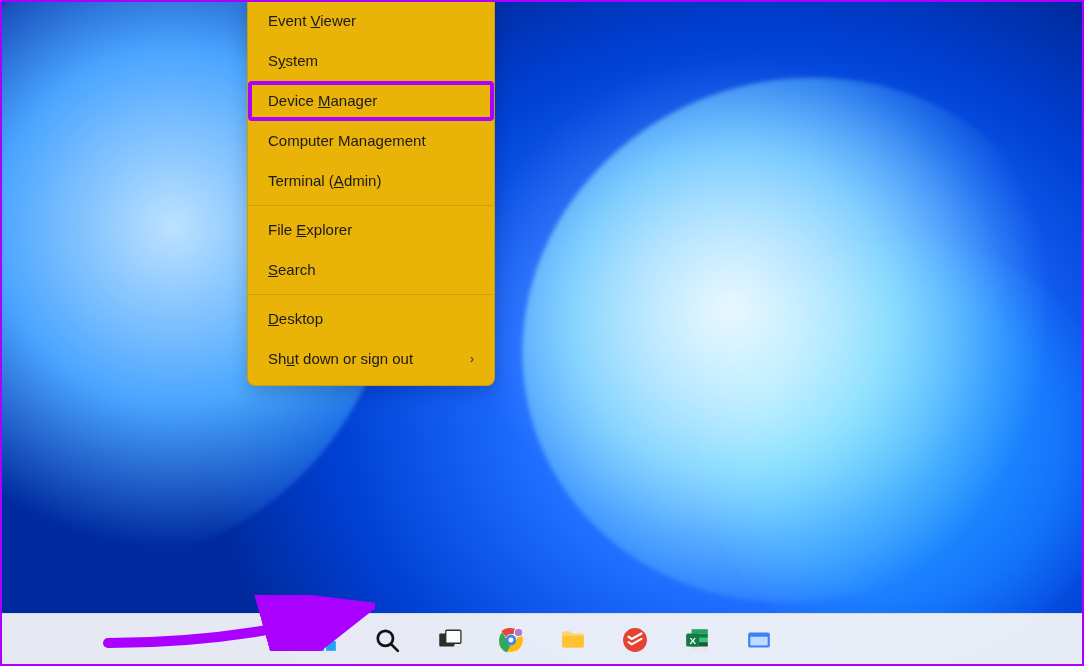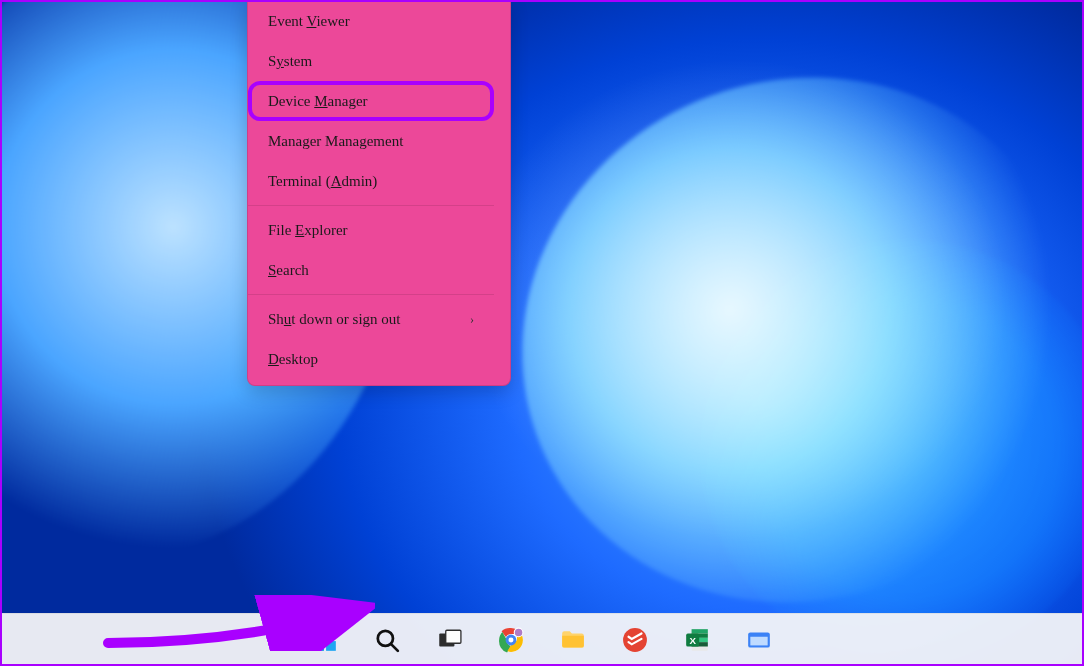--- a/index.html
+++ b/index.html
@@ -37,35 +37,35 @@
     border-radius: 6px; cursor: pointer; position: relative;
   }
   .taskbar-item svg { width: 26px; height: 26px; }
   .underline {
     position: absolute; bottom: -5px; width: 28px; height: 3px; background: #999caa;
     border-radius: 2px;
   }
   
   .context-menu {
     position: absolute; left: 247px; top: 0; width: 246px;
-    background: #ec4899; border: 1px solid rgba(0,0,0,0.12);
+    background: #eab308; border: 1px solid rgba(0,0,0,0.12);
     border-radius: 0 0 8px 8px; box-shadow: 0 6px 18px rgba(0,0,0,0.18);
-    z-index: 40; padding: 0 16px 6px 0;
-    font-size: 15px; color: #1a1a1a; font-family: Liberation Serif, serif;
+    z-index: 40; padding: 0 0 6px 0;
+    font-size: 15px; color: #1a1a1a;
   }
   .menu-item {
     padding: 10px 20px; line-height: 20px; cursor: default;
     white-space: nowrap; display: flex; align-items: center; justify-content: space-between;
   }
   .menu-item .label u { text-decoration: underline; }
   .menu-sep {
     height: 1px; background: rgba(0,0,0,0.10); margin: 4px 0;
   }
   .menu-item.highlighted {
-    outline: 4px solid #a900ff; outline-offset: -4px; border-radius: 12px;
+    outline: 4px solid #a900ff; outline-offset: -4px; border-radius: 4px;
   }
   .submenu-arrow {
     color: #333; font-size: 12px;
   }
   
   .annotation-arrow {
     position: absolute; left: 100px; top: 595px; width: 275px; height: 56px;
     z-index: 45; pointer-events: none;
   }
 </style>
@@ -82,39 +82,39 @@
     <div class="menu-item">
       <span class="label">Event <u>V</u>iewer</span>
     </div>
     <div class="menu-item">
       <span class="label">S<u>y</u>stem</span>
     </div>
     <div class="menu-item highlighted">
       <span class="label">Device <u>M</u>anager</span>
     </div>
     <div class="menu-item">
-      <span class="label">Manager Management</span>
+      <span class="label">Computer Management</span>
     </div>
     <div class="menu-item">
       <span class="label">Terminal (<u>A</u>dmin)</span>
     </div>
     <div class="menu-sep"></div>
     <div class="menu-item">
       <span class="label">File <u>E</u>xplorer</span>
     </div>
     <div class="menu-item">
       <span class="label"><u>S</u>earch</span>
     </div>
     <div class="menu-sep"></div>
+    <div class="menu-item">
+      <span class="label"><u>D</u>esktop</span>
+    </div>
     <div class="menu-item">
       <span class="label">Sh<u>u</u>t down or sign out</span>
       <span class="submenu-arrow">›</span>
-    </div>
-    <div class="menu-item">
-      <span class="label"><u>D</u>esktop</span>
     </div>
   </div>
 
 <div class="taskbar" id="taskbar">
     <div class="taskbar-item">
       <span style="display: flex;">
         <svg viewBox="0 0 24 24">
           <rect x="2" y="2" width="9" height="9" fill="#0fb3ff"></rect>
           <rect x="13" y="2" width="9" height="9" fill="#39c0ff"></rect>
           <rect x="2" y="13" width="9" height="9" fill="#0a8fe6"></rect>

